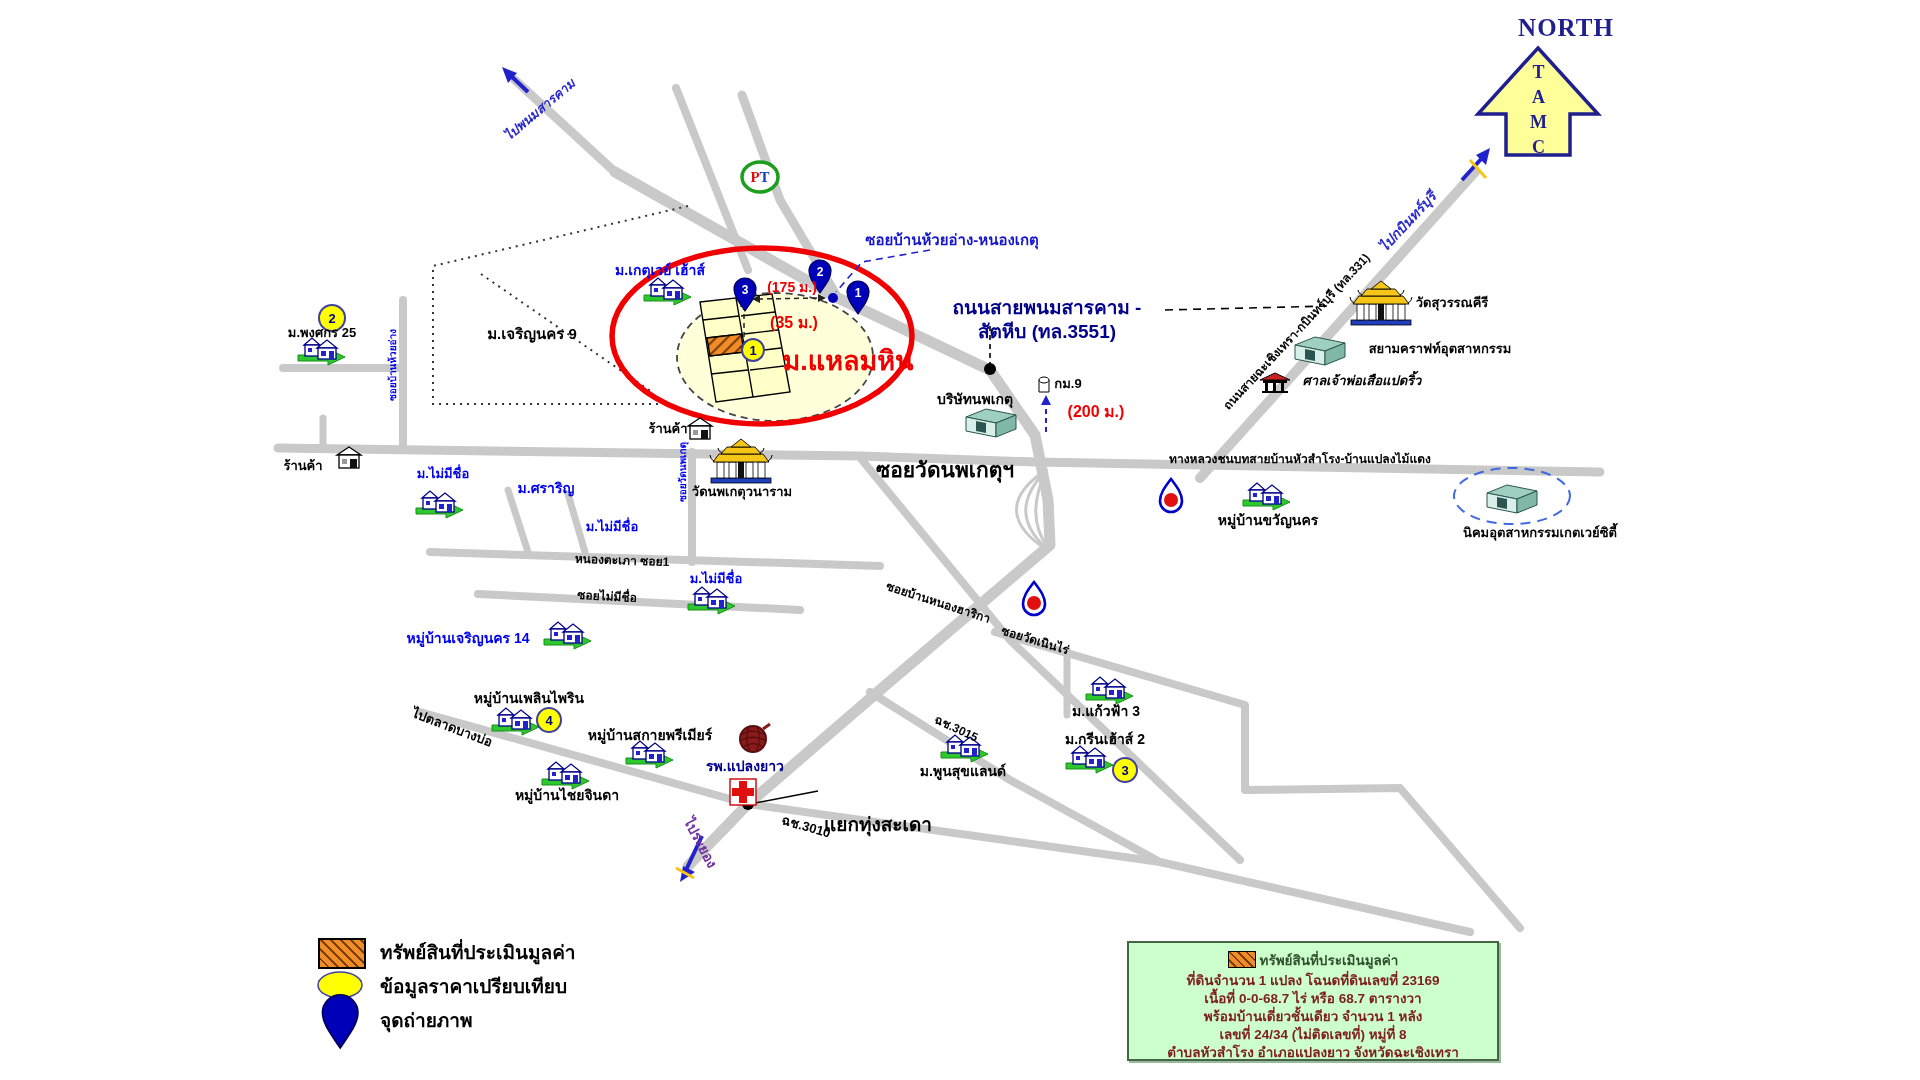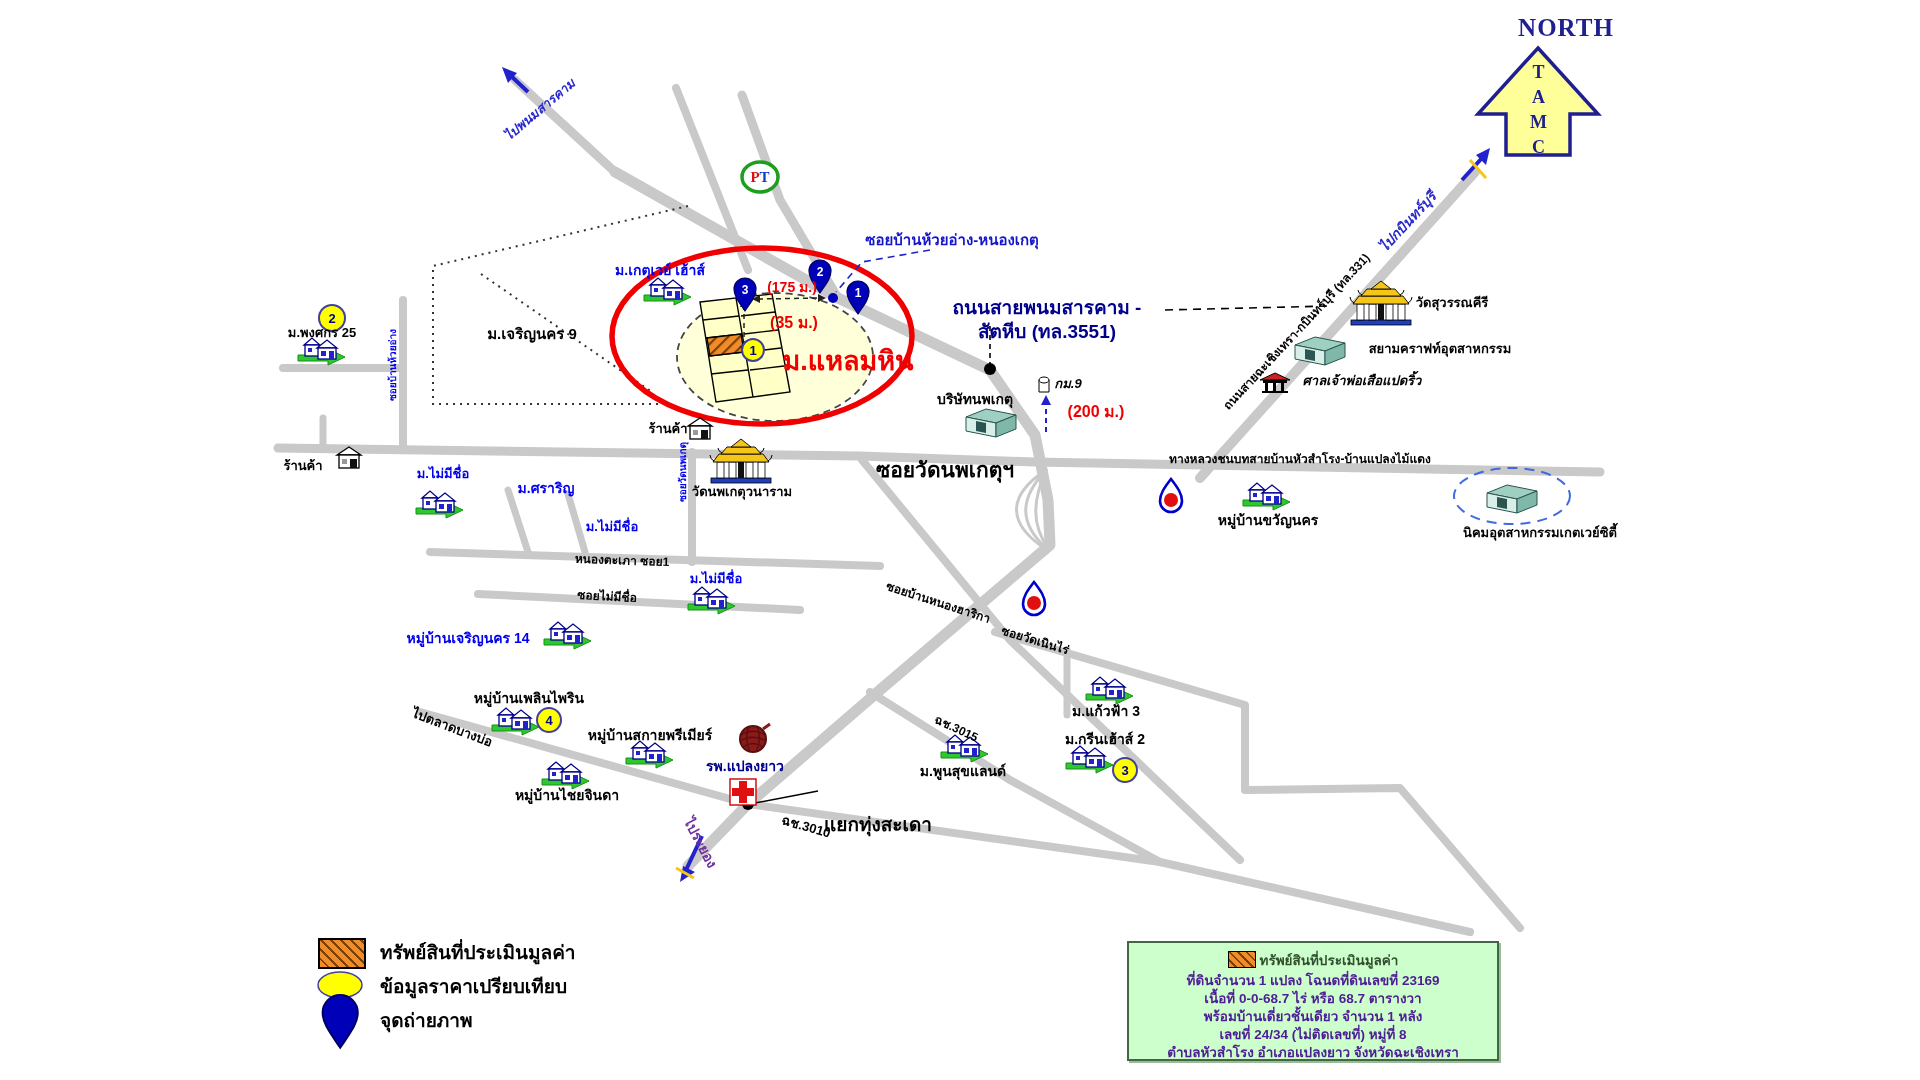--- a/index.html
+++ b/index.html
@@ -25,21 +25,21 @@
          color:#1F1F8F;font-weight:bold;font-size:25px;letter-spacing:1px;}
   #tamcText{position:absolute;transform:translate(-50%,-50%);font-family:"Liberation Serif", serif;
          color:#1F1F8F;font-weight:bold;font-size:18px;writing-mode:vertical-rl;
          text-orientation:upright;letter-spacing:5px;}
   #ptText{position:absolute;transform:translate(-50%,-50%);font-weight:bold;font-size:15px;
           font-family:"Liberation Serif", serif;}
   #ptText .p{color:#D81010;} #ptText .t{color:#1040C0;}
   #infoBox{position:absolute;left:1127px;top:941px;width:368px;height:116px;background:#CCFFCC;
            border:2px solid #446644;box-shadow:2px 2px 0 #99BB99;}
   #infoBox .iline{position:absolute;width:100%;text-align:center;font-weight:bold;font-size:13.5px;
-           color:#4c1d95;}
+           color:#7f1d1d;}
   #infoTitleRow{position:absolute;left:0;top:6px;width:100%;text-align:center;font-weight:bold;
            font-size:13.5px;color:#2F4F2F;}
   #infoTitleRow .sw{display:inline-block;vertical-align:-3px;width:26px;height:15px;margin-right:4px;
            background:repeating-linear-gradient(45deg,#F28C28 0 4px,#7A4100 4px 6px);border:1.5px solid #000;}
   .legLbl{position:absolute;transform:translate(0,-50%);font-weight:bold;font-size:19px;color:#000;}
 </style>
 </head>
 <body>
 
 <div id="stage">
@@ -255,21 +255,21 @@
 <div class="lbl" style="left:1300px;top:460px;font-size:12px;">ทางหลวงชนบทสายบ้านหัวสำโรง-บ้านแปลงไม้แดง</div>
 <div class="lbl" style="left:1297px;top:332px;font-size:12px;transform:translate(-50%,-50%) rotate(-47deg);">ถนนสายฉะเชิงเทรา-กบินทร์บุรี (ทล.331)</div>
 <div class="lbl" style="left:622px;top:561px;font-size:12px;transform:translate(-50%,-50%) rotate(2deg);">หนองตะเภา ซอย1</div>
 <div class="lbl" style="left:607px;top:597px;font-size:12px;transform:translate(-50%,-50%) rotate(3deg);">ซอยไม่มีชื่อ</div>
 <div class="lbl" style="left:938px;top:603px;font-size:12px;transform:translate(-50%,-50%) rotate(18deg);">ซอยบ้านหนองฮาริกา</div>
 <div class="lbl" style="left:1035px;top:641px;font-size:12px;transform:translate(-50%,-50%) rotate(17deg);">ซอยวัดเนินไร่</div>
 <div class="lbl blue vert" style="left:682px;top:472px;font-size:10px;transform:translate(-50%,-50%) rotate(180deg);">ซอยวัดนพเกตุ</div>
 <div class="lbl blue vert" style="left:392px;top:365px;font-size:10px;transform:translate(-50%,-50%) rotate(180deg);">ซอยบ้านห้วยอ่าง</div>
 <div class="lbl" style="left:806px;top:827px;font-size:13px;transform:translate(-50%,-50%) rotate(16deg);">ฉช.3010</div>
 <div class="lbl" style="left:956px;top:729px;font-size:12px;transform:translate(-50%,-50%) rotate(25deg);">ฉช.3015</div>
-<div class="lbl" style="left:1068px;top:384px;font-size:13px;font-style:italic;">กม.9</div>
+<div class="lbl" style="left:1068px;top:384px;font-size:13px;">กม.9</div>
 
 <div class="lbl red" style="left:848px;top:362px;font-size:27px;">ม.แหลมหิน</div>
 <div class="lbl red" style="left:792px;top:288px;font-size:14px;">(175 ม.)</div>
 <div class="lbl red" style="left:794px;top:323px;font-size:16px;">(35 ม.)</div>
 <div class="lbl red" style="left:1096px;top:412px;font-size:16px;text-align:right;">(200 ม.)</div>
 
 <div class="lbl blue" style="left:660px;top:271px;font-size:14px;">ม.เกตุเวย์ เฮ้าส์</div>
 <div class="lbl underl" style="left:520px;top:334px;font-size:15px;">ม.เจริญนคร 9</div>
 <div class="lbl" style="left:322px;top:333px;font-size:13px;">ม.พงศกร 25</div>
 <div class="lbl" style="left:303px;top:466px;font-size:13px;">ร้านค้า</div>

